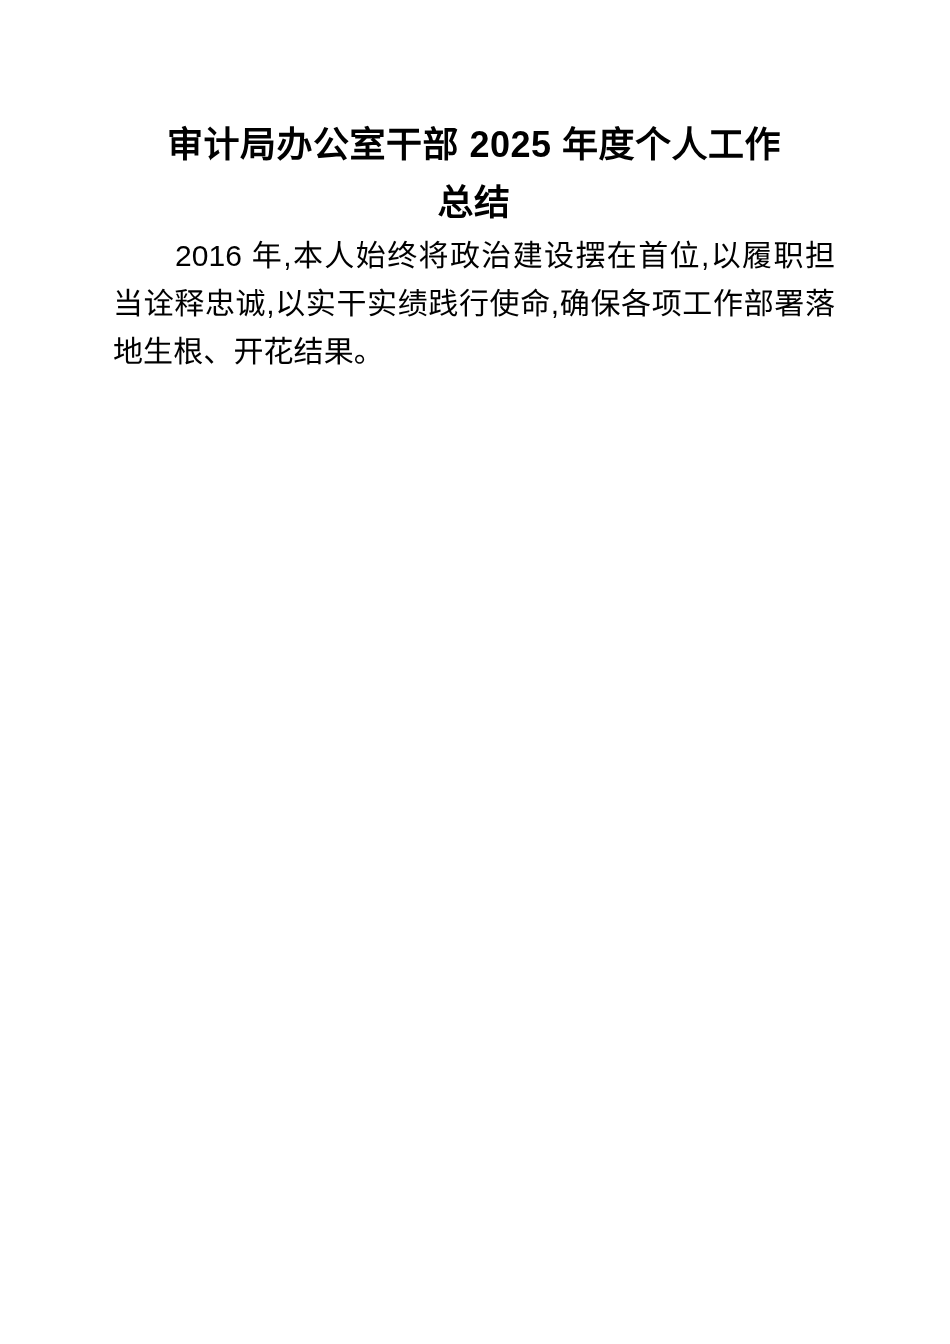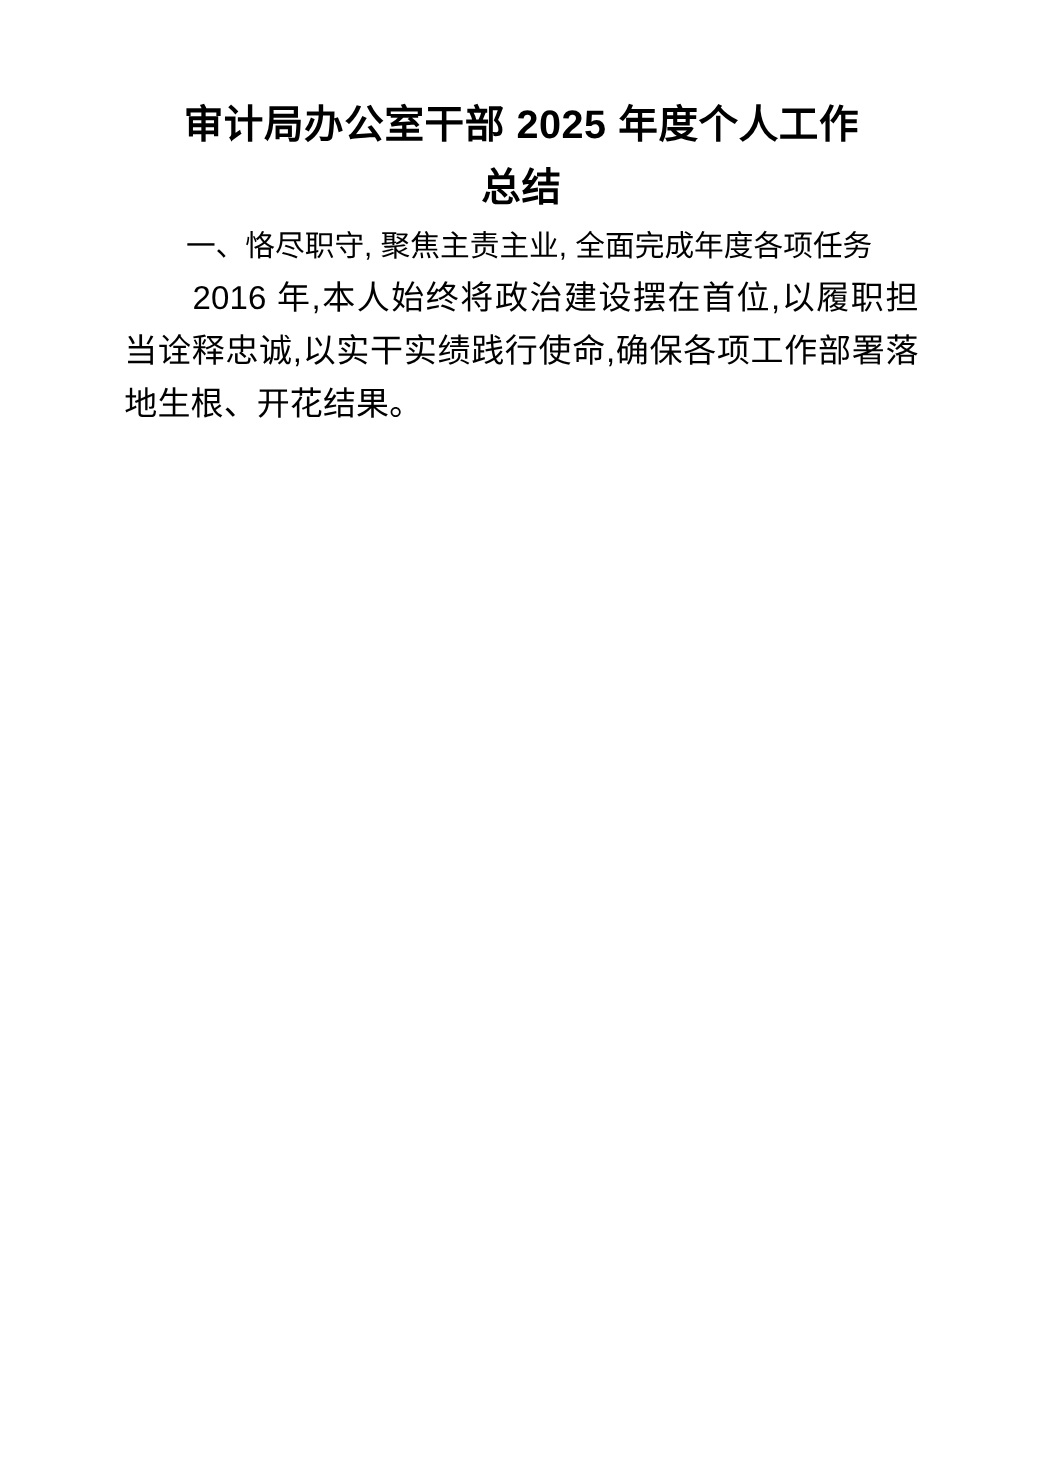--- a/index.html
+++ b/index.html
@@ -24,21 +24,21 @@
   .content {
     position: absolute;
     left: 113px;
     top: 0;
     width: 722px;
   }
 
   
   .doc-title {
     margin: 0;
-    padding-top: 84px;
+    padding-top: 116px;
     font-size: 36px;
     font-weight: bold;
     line-height: 58px;
     text-align: center;
     letter-spacing: 0.5px;
     word-break: break-all;
   }
 
   
   .para {
@@ -76,19 +76,18 @@
 
 <div class="page">
   <div class="content">
 
     <h1 class="doc-title">
       <span>审计局办公室干部 2025 年度个人工作</span><br>
       <span>总结</span>
     </h1>
 
 
-    <p class="section-heading">一、恪尽职守, 聚焦主责主业, 全面完成年度各项任务</p>
 
     <p class="para">2016 年,本人始终将政治建设摆在首位,以履职担当诠释忠诚,以实干实绩践行使命,确保各项工作部署落地生根、开花结果。</p>
 
 
   </div>
 </div>
 
 </body></html>

